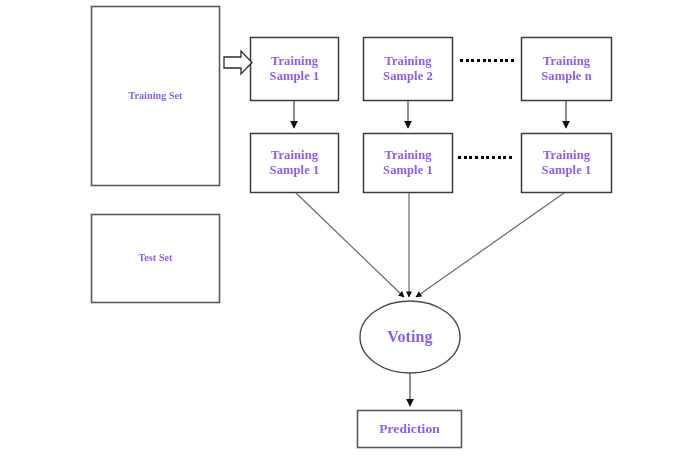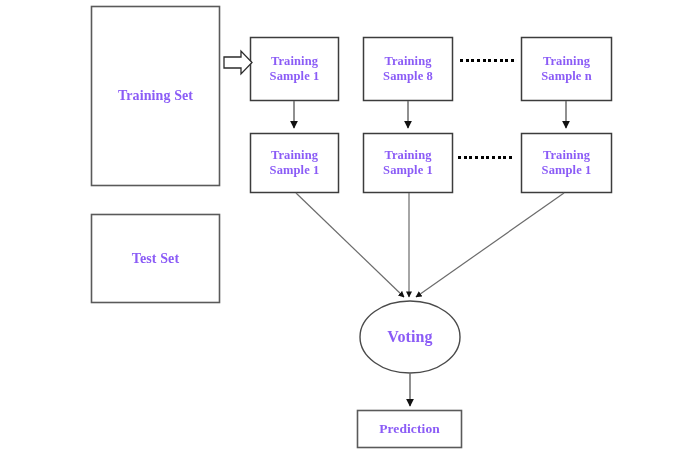--- a/index.html
+++ b/index.html
@@ -28,21 +28,21 @@
     flex-direction: column;
     align-items: center;
     justify-content: center;
     text-align: center;
     font-weight: bold;
     color: #8b5cf6;
     letter-spacing: 0.1px;
     pointer-events: none;
     line-height: 1.22;
   }
-  .lbl-big   { font-size: 14px; text-align: center; }
+  .lbl-big   { font-size: 10px; text-align: center; }
   .lbl-box   { font-size: 12.5px; }
   .lbl-oval  { font-size: 16px; }
   .lbl-pred  { font-size: 13.5px; }
   .line2 { display: block; }
 </style>
 </head>
 <body>
 
 <div id="canvas">
 
@@ -90,21 +90,21 @@
     <span>Test Set</span>
   </div>
 
   <div class="node-label lbl-box" style="left:250px; top:37px; width:89px; height:64px;">
     <span class="line2">Training</span>
     <span class="line2">Sample 1</span>
   </div>
 
   <div class="node-label lbl-box" style="left:363px; top:37px; width:90px; height:64px;">
     <span class="line2">Training</span>
-    <span class="line2">Sample 8</span>
+    <span class="line2">Sample 2</span>
   </div>
 
   <div class="node-label lbl-box" style="left:521px; top:37px; width:91px; height:64px;">
     <span class="line2">Training</span>
     <span class="line2">Sample n</span>
   </div>
 
   <div class="node-label lbl-box" style="left:250px; top:133px; width:89px; height:60px;">
     <span class="line2">Training</span>
     <span class="line2">Sample 1</span>

